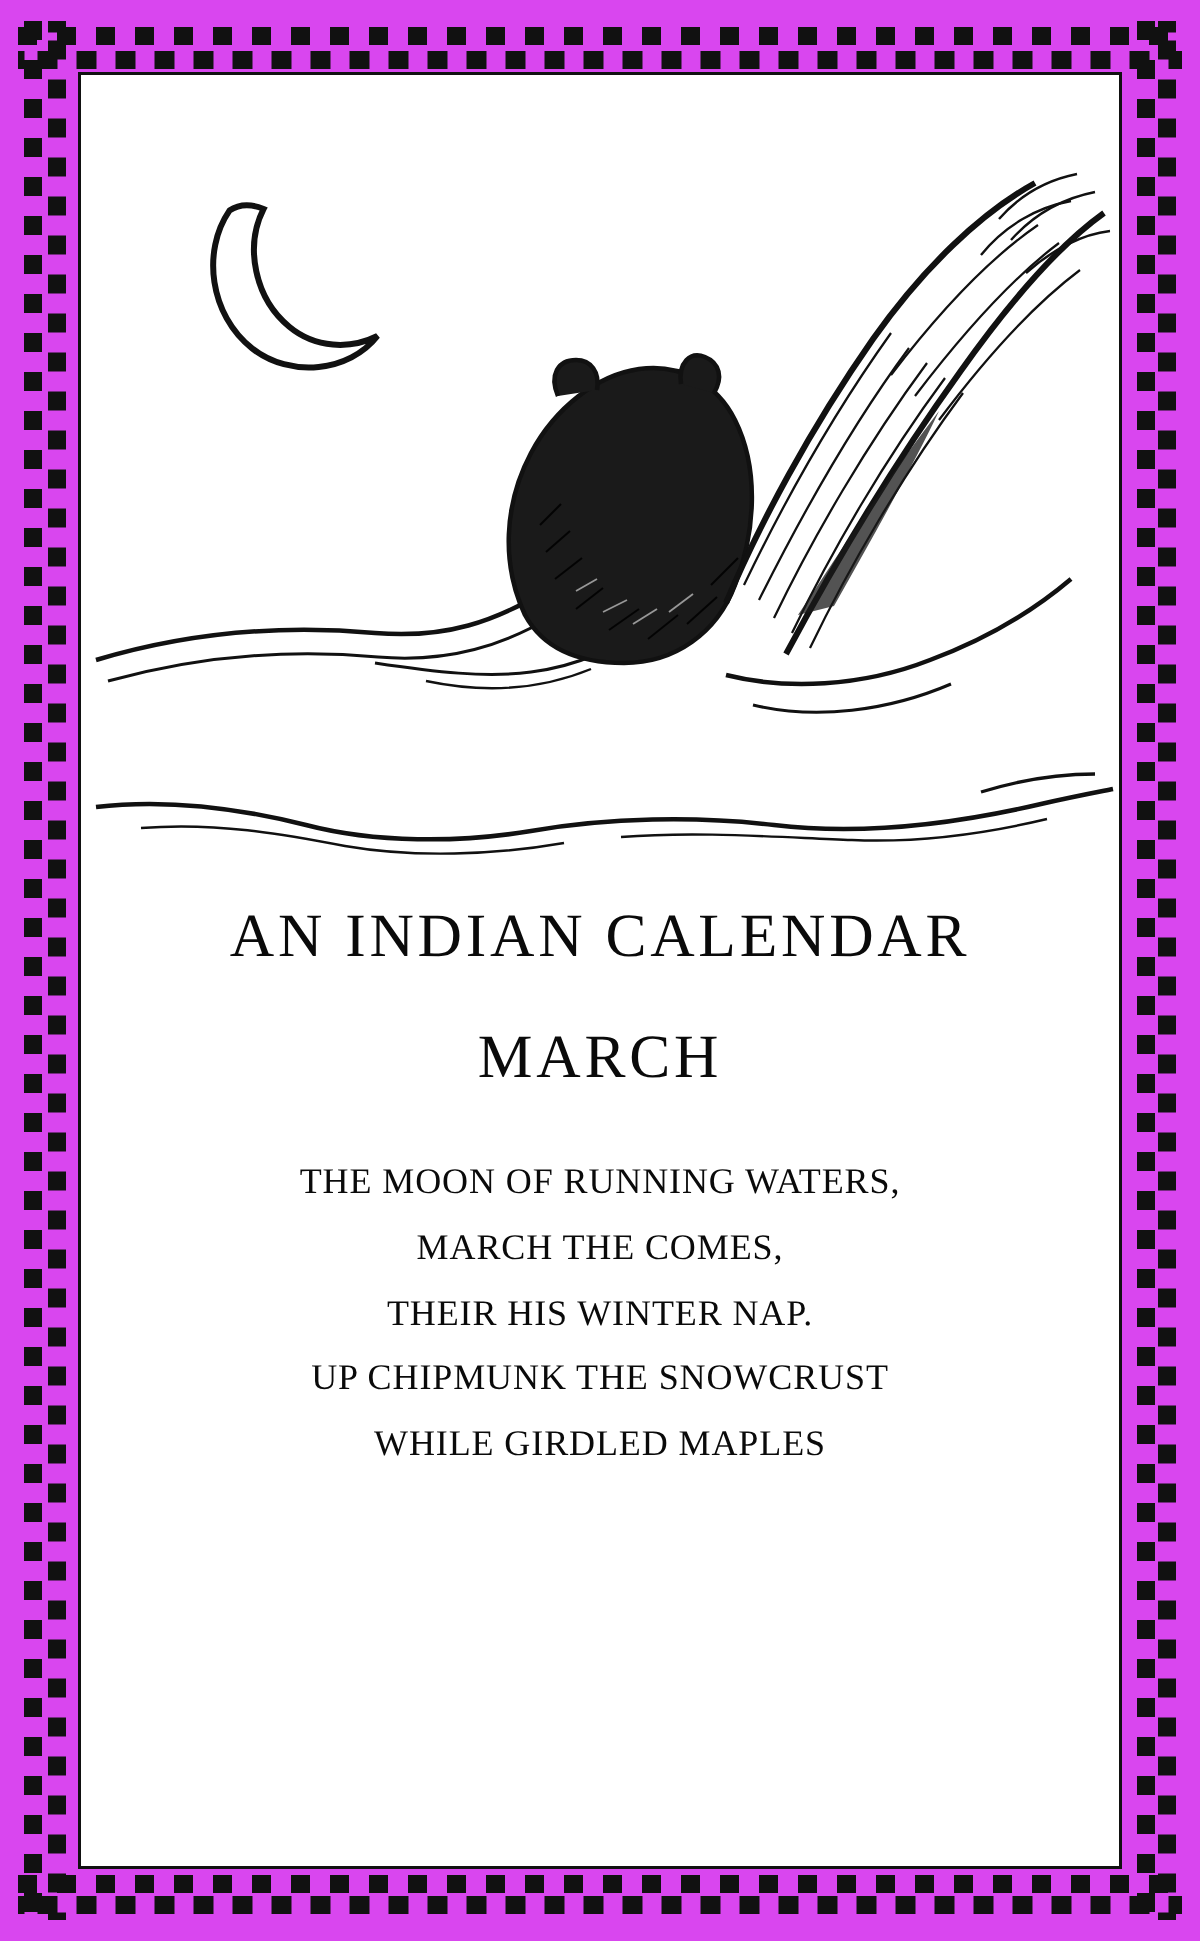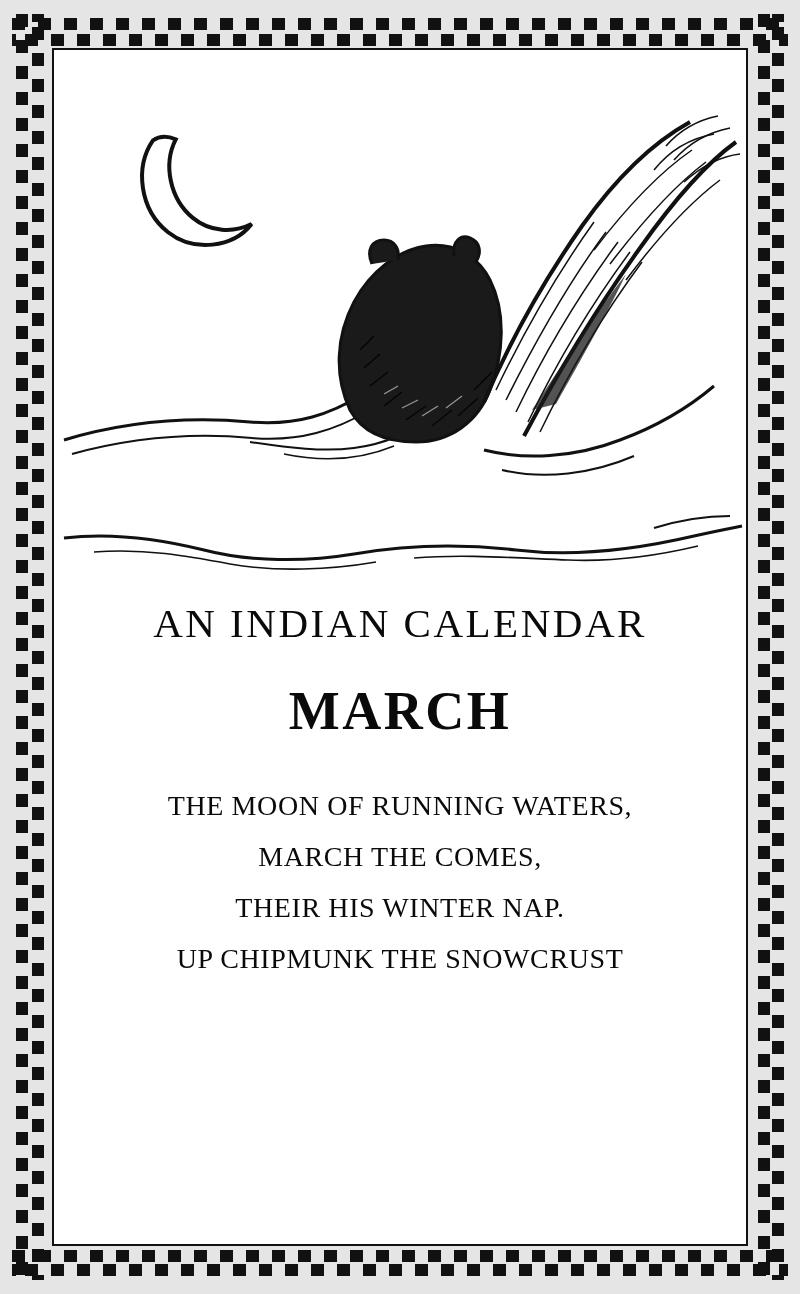--- a/index.html
+++ b/index.html
@@ -12,21 +12,21 @@
     height: 1294px;
     overflow: hidden;
     font-family: "Liberation Serif", serif;
     color: #0a0a0a;
   }
 
   #page {
     position: relative;
     width: 800px;
     height: 1294px;
-    background: #e5e5e5;
+    background: #d946ef;
   }
 
   
   .border-frame {
     position: absolute;
     left: 12px;
     top: 14px;
     width: 776px;
     height: 1266px;
     box-sizing: border-box;
@@ -140,36 +140,36 @@
   .doc-title {
     font-family: "Liberation Serif", serif;
     font-size: 41px;
     letter-spacing: 2.5px;
     margin: 6px 0 0 0;
     line-height: 1.1;
     font-weight: 400;
   }
   .doc-subtitle {
     font-family: "Liberation Serif", serif;
-    font-size: 54px;
+    font-size: 41px;
     letter-spacing: 2.5px;
     margin: 36px 0 0 0;
     line-height: 1.1;
-    font-weight: 700;
+    font-weight: 400;
   }
 
   
   .poem {
     margin: 40px 0 0 0;
     width: 100%;
     text-align: center;
   }
   .poem-line {
     font-family: "Liberation Serif", serif;
-    font-size: 28px;
+    font-size: 24px;
     letter-spacing: 0.6px;
     line-height: 1.82;
     font-weight: 400;
     white-space: nowrap;
   }
   
   .poem-line { font-variant: normal; }
 </style>
 </head>
 <body>
@@ -273,16 +273,17 @@
     <div class="title-block">
       <h1 class="doc-title">AN INDIAN CALENDAR</h1>
       <h2 class="doc-subtitle">MARCH</h2>
     </div>
 
     <div class="poem">
       <div class="poem-line">THE MOON OF RUNNING WATERS,</div>
       <div class="poem-line">MARCH THE COMES,</div>
       <div class="poem-line">THEIR HIS WINTER NAP.</div>
       <div class="poem-line">UP CHIPMUNK THE SNOWCRUST</div>
+      <div class="poem-line">WHILE GIRDLED MAPLES</div>
     </div>
 
   </div>
 </div>
 
 </body></html>

